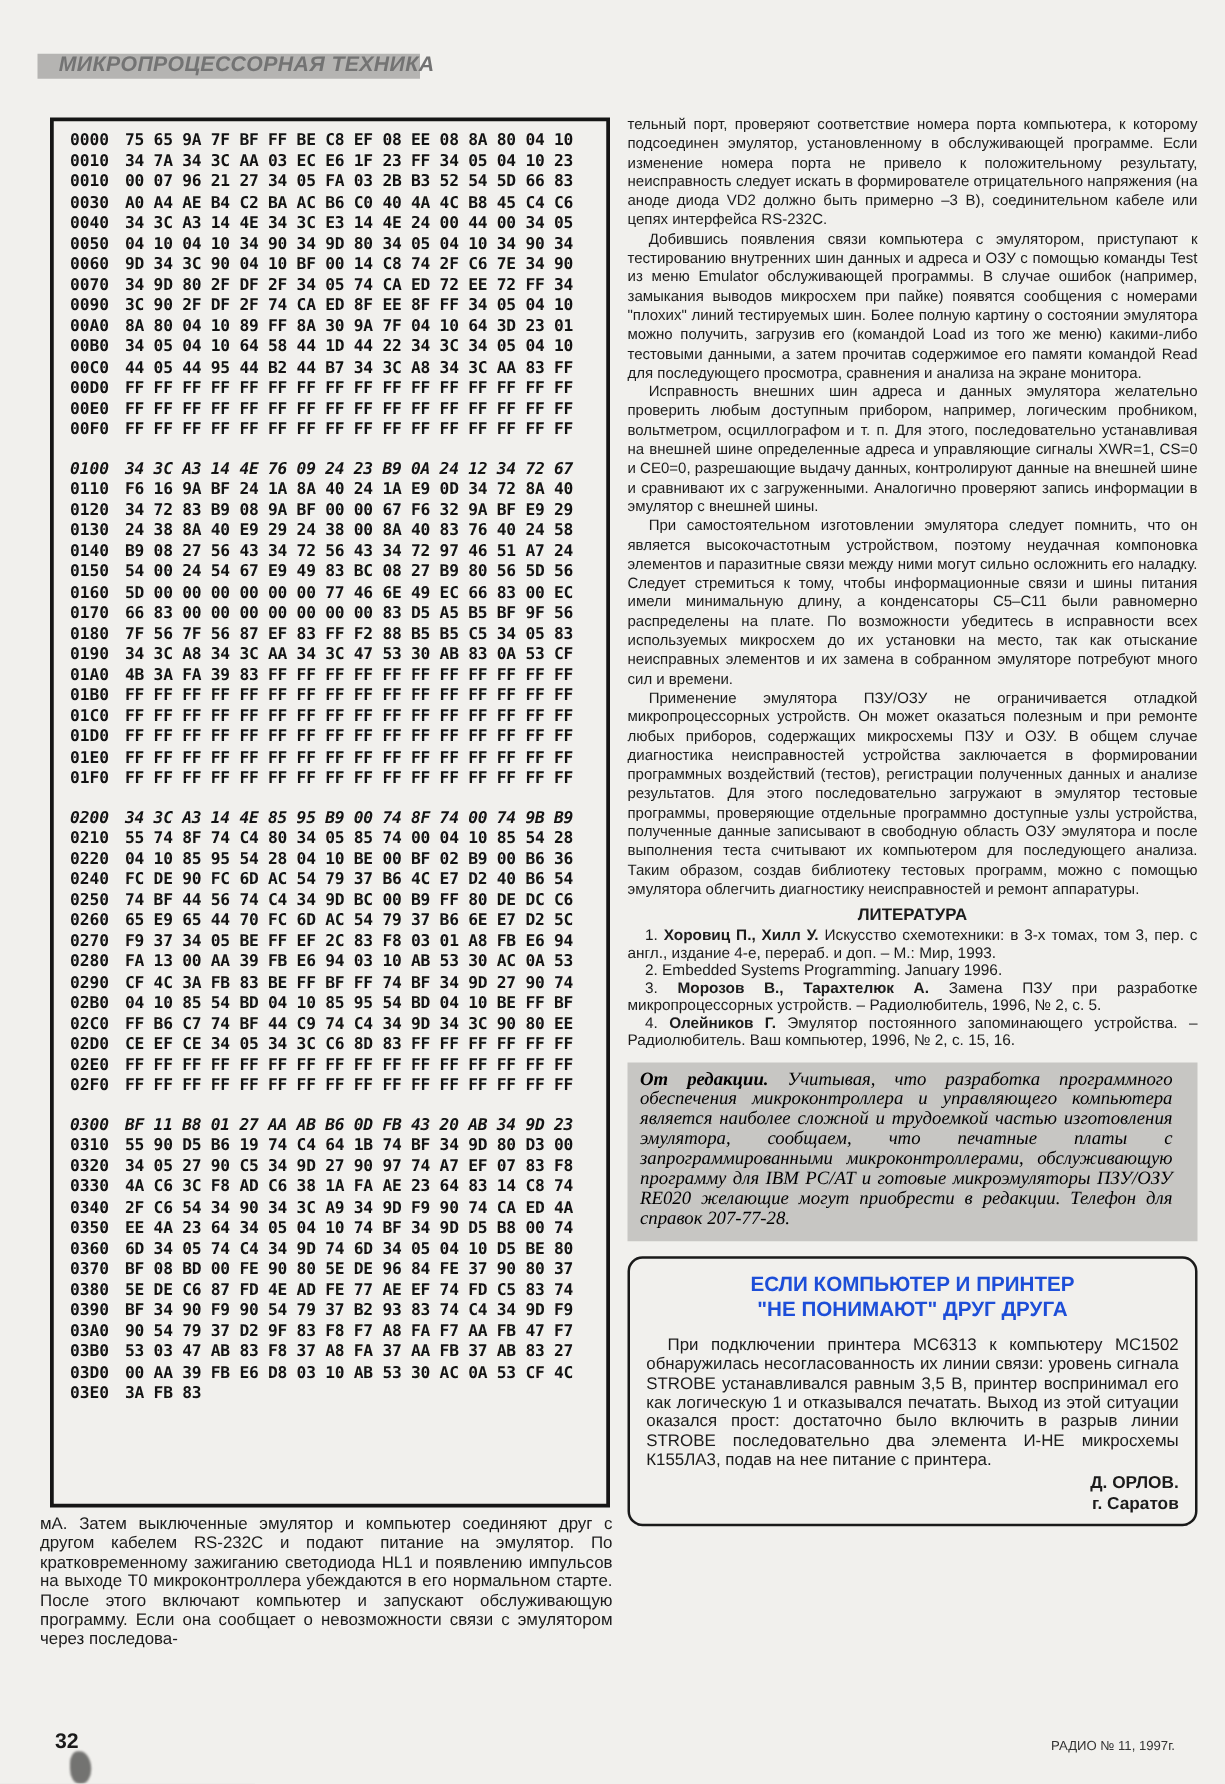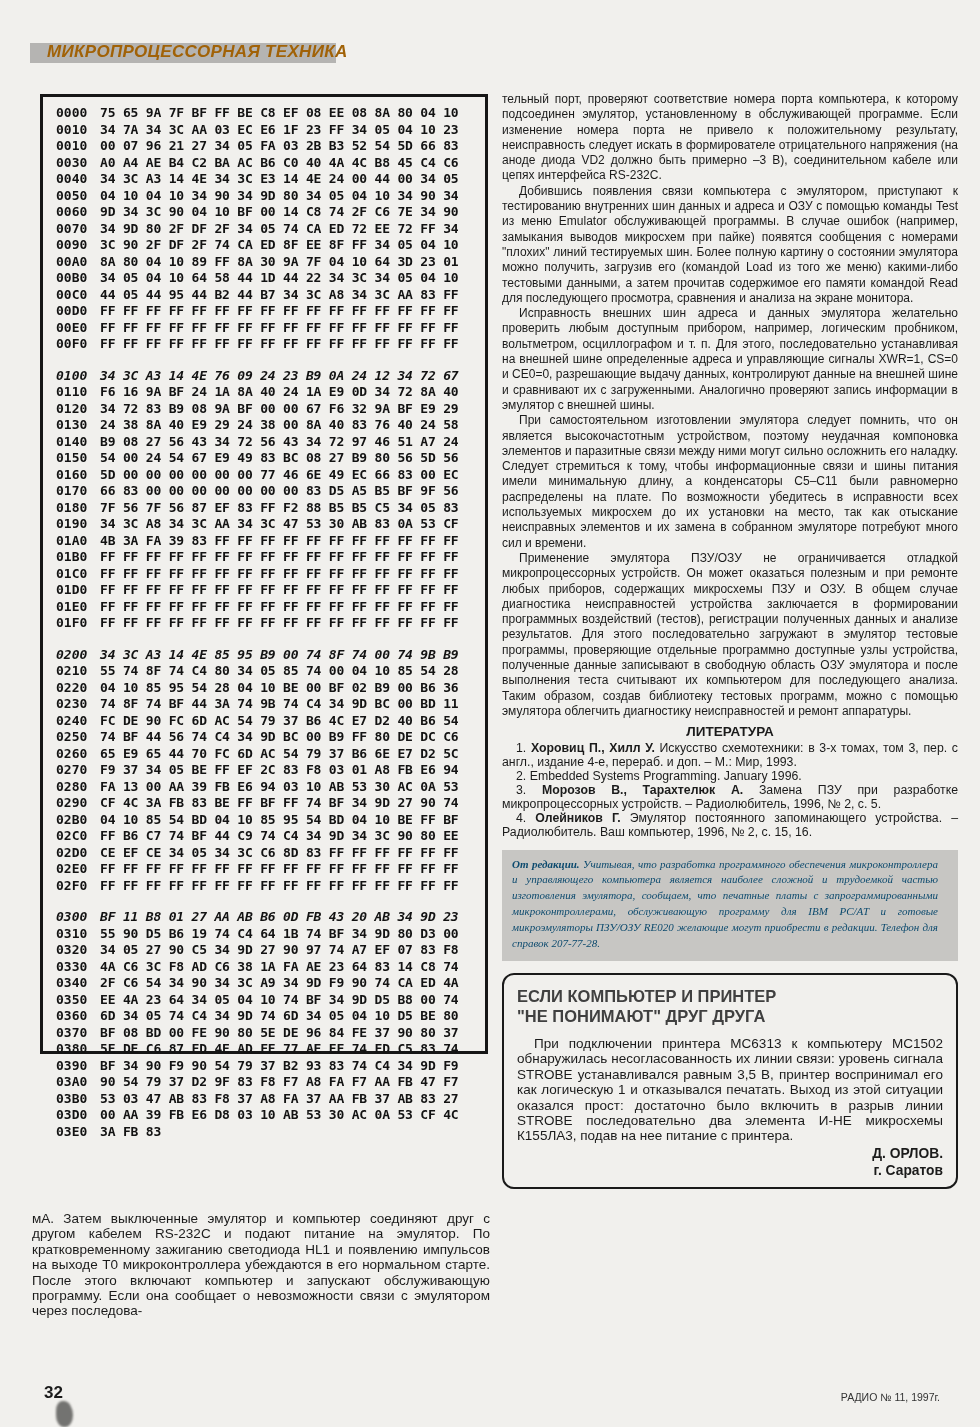--- a/index.html
+++ b/index.html
@@ -6,26 +6,26 @@
   html,body { background:#e8e7e4; }
   .page {
     position:relative; width:980px; height:1427px;
     background:#f1f0ed; overflow:hidden;
     font-family:"Liberation Sans", sans-serif; color:#1b1b1b;
   }
   
   .hdr-bar { position:absolute; left:30px; top:43px; width:306px; height:20px; background:#b5b4b2; }
   .hdr-title {
     position:absolute; left:47px; top:42px;
-    font-size:17px; font-weight:bold; font-style:italic; letter-spacing:0.3px; color:#a16207;
+    font-size:17px; font-weight:bold; font-style:italic; letter-spacing:0.3px; color:#737373;
     white-space:nowrap;
   }
   
   .hex-table {
-    position:absolute; left:40px; top:94px; width:448px; height:960px;
+    position:absolute; left:40px; top:94px; width:448px; height:1112px;
     border:3px solid #161616; padding:8px 0 0 13px; background:transparent;
   }
   .hex-row {
     font-family:"DejaVu Sans Mono", monospace; font-weight:700;
     font-size:13px; line-height:16.5px; white-space:nowrap; color:#131313;
   }
   .hex-row.block-start { margin-top:15px;font-style:italic; }
   .hex-addr { display:inline-block; width:44px; }
   .hex-bytes { letter-spacing:-0.2px; }
   
@@ -36,28 +36,28 @@
   
   .right-col { position:absolute; left:502px; top:92px; width:456px; }
   .body-para { font-size:12px; line-height:15.3px; text-align:justify; }
   .body-para.indent { text-indent:17px; }
   .lit-heading { text-align:center; font-weight:bold; font-size:13.5px; margin:5px 0 3px; }
   .lit-item { font-size:12.3px; line-height:13.9px; text-align:justify; text-indent:14px; }
   .lit-auth { font-weight:bold; }
   .editor-note {
     margin-top:10px; background:#c7c6c3; padding:7px 20px 9px 10px;
     font-family:"Liberation Serif", serif; font-style:italic;
-    font-size:11px; line-height:15.9px; text-align:justify; color:#0c4a6e;
+    font-size:15px; line-height:15.9px; text-align:justify; color:#000000;
   }
   .editor-note .lead { font-weight:bold; }
   .note-box {
     margin-top:12px; border:2.5px solid #1a1a1a; border-radius:12px;
     padding:11px 13px 9px 13px;
   }
-  .note-box-title { text-align:left; font-weight:bold; font-size:16.5px; line-height:20px; color:#404040; }
+  .note-box-title { text-align:center; font-weight:bold; font-size:16.5px; line-height:20px; color:#1d4ed8; }
   .note-box-body { margin-top:10px; font-size:13.5px; line-height:15.4px; text-align:justify; text-indent:17px; }
   .note-box-author { text-align:right; font-weight:bold; font-size:13.8px; margin-top:2px; }
   .note-box-city { text-align:right; font-weight:bold; font-size:13.8px; margin-top:2px; }
   
   .page-num { position:absolute; left:44px; top:1383px; font-size:17px; font-weight:bold; }
   .journal { position:absolute; right:40px; top:1391px; font-size:10.5px; color:#333; }
   .smudge {
     position:absolute; left:56px; top:1401px; width:17px; height:26px;
     background:#4a4a48; border-radius:40% 60% 50% 50%; opacity:0.75; filter:blur(1px);
   }
@@ -98,21 +98,20 @@
       <div class="hex-row"><span class="hex-addr">0190</span><span class="hex-bytes">34 3C A8 34 3C AA 34 3C 47 53 30 AB 83 0A 53 CF</span></div>
       <div class="hex-row"><span class="hex-addr">01A0</span><span class="hex-bytes">4B 3A FA 39 83 FF FF FF FF FF FF FF FF FF FF FF</span></div>
       <div class="hex-row"><span class="hex-addr">01B0</span><span class="hex-bytes">FF FF FF FF FF FF FF FF FF FF FF FF FF FF FF FF</span></div>
       <div class="hex-row"><span class="hex-addr">01C0</span><span class="hex-bytes">FF FF FF FF FF FF FF FF FF FF FF FF FF FF FF FF</span></div>
       <div class="hex-row"><span class="hex-addr">01D0</span><span class="hex-bytes">FF FF FF FF FF FF FF FF FF FF FF FF FF FF FF FF</span></div>
       <div class="hex-row"><span class="hex-addr">01E0</span><span class="hex-bytes">FF FF FF FF FF FF FF FF FF FF FF FF FF FF FF FF</span></div>
       <div class="hex-row"><span class="hex-addr">01F0</span><span class="hex-bytes">FF FF FF FF FF FF FF FF FF FF FF FF FF FF FF FF</span></div>
       <div class="hex-row block-start"><span class="hex-addr">0200</span><span class="hex-bytes">34 3C A3 14 4E 85 95 B9 00 74 8F 74 00 74 9B B9</span></div>
       <div class="hex-row"><span class="hex-addr">0210</span><span class="hex-bytes">55 74 8F 74 C4 80 34 05 85 74 00 04 10 85 54 28</span></div>
       <div class="hex-row"><span class="hex-addr">0220</span><span class="hex-bytes">04 10 85 95 54 28 04 10 BE 00 BF 02 B9 00 B6 36</span></div>
-      <div class="hex-row"><span class="hex-addr">0230</span><span class="hex-bytes">74 8F 74 BF 44 3A 74 9B 74 C4 34 9D BC 00 BD 11</span></div>
       <div class="hex-row"><span class="hex-addr">0240</span><span class="hex-bytes">FC DE 90 FC 6D AC 54 79 37 B6 4C E7 D2 40 B6 54</span></div>
       <div class="hex-row"><span class="hex-addr">0250</span><span class="hex-bytes">74 BF 44 56 74 C4 34 9D BC 00 B9 FF 80 DE DC C6</span></div>
       <div class="hex-row"><span class="hex-addr">0260</span><span class="hex-bytes">65 E9 65 44 70 FC 6D AC 54 79 37 B6 6E E7 D2 5C</span></div>
       <div class="hex-row"><span class="hex-addr">0270</span><span class="hex-bytes">F9 37 34 05 BE FF EF 2C 83 F8 03 01 A8 FB E6 94</span></div>
       <div class="hex-row"><span class="hex-addr">0280</span><span class="hex-bytes">FA 13 00 AA 39 FB E6 94 03 10 AB 53 30 AC 0A 53</span></div>
       <div class="hex-row"><span class="hex-addr">0290</span><span class="hex-bytes">CF 4C 3A FB 83 BE FF BF FF 74 BF 34 9D 27 90 74</span></div>
       <div class="hex-row"><span class="hex-addr">02B0</span><span class="hex-bytes">04 10 85 54 BD 04 10 85 95 54 BD 04 10 BE FF BF</span></div>
       <div class="hex-row"><span class="hex-addr">02C0</span><span class="hex-bytes">FF B6 C7 74 BF 44 C9 74 C4 34 9D 34 3C 90 80 EE</span></div>
       <div class="hex-row"><span class="hex-addr">02D0</span><span class="hex-bytes">CE EF CE 34 05 34 3C C6 8D 83 FF FF FF FF FF FF</span></div>
       <div class="hex-row"><span class="hex-addr">02E0</span><span class="hex-bytes">FF FF FF FF FF FF FF FF FF FF FF FF FF FF FF FF</span></div>

